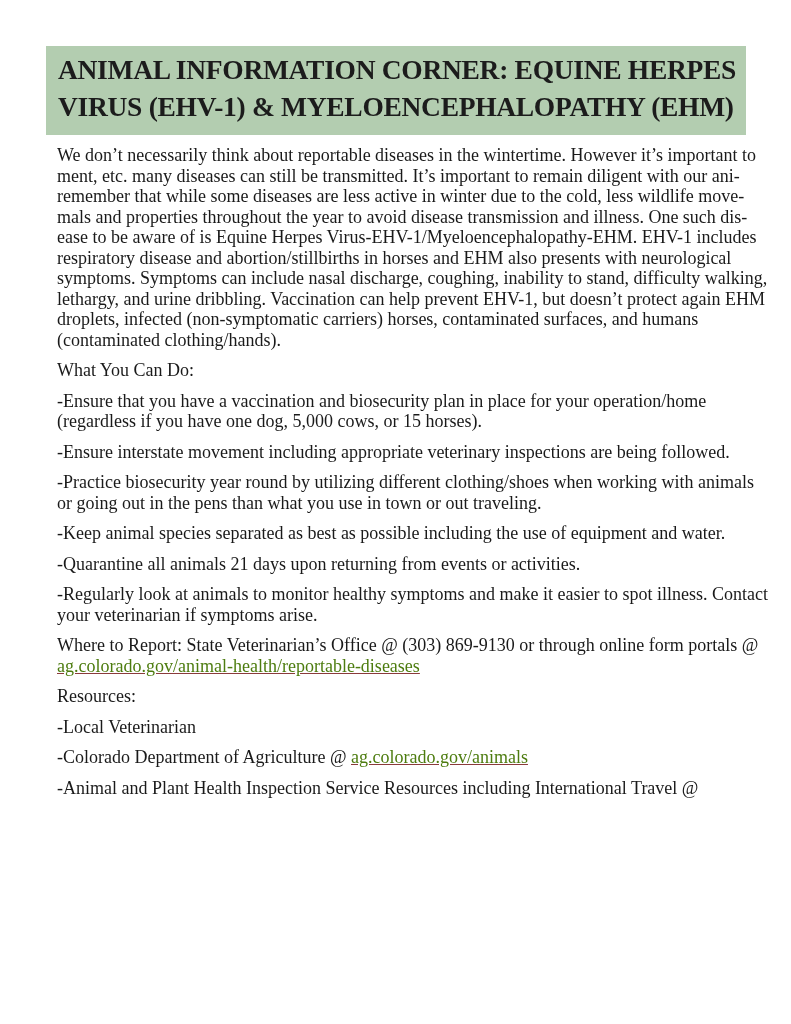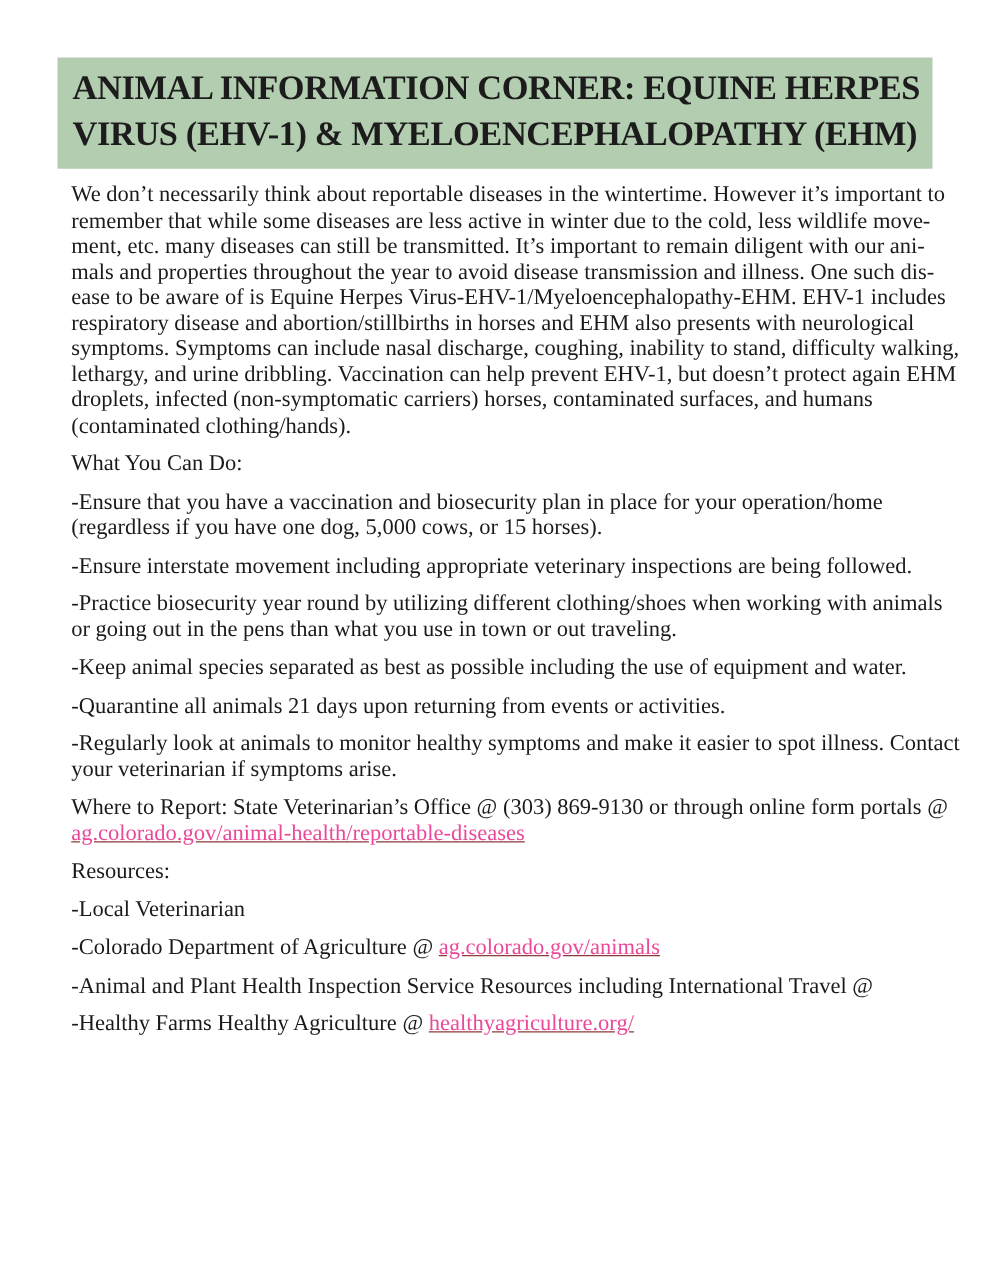--- a/index.html
+++ b/index.html
@@ -45,39 +45,39 @@
       white-space: nowrap;
       display: block;
     }
     .gap {
       height: 10px;
     }
     .bold {
       font-weight: normal;
     }
     .link {
-      color: #ec4899;
+      color: #4d7c0f;
       text-decoration: underline;
       text-decoration-color: #8a3b3b;
       cursor: pointer;
     }
   </style>
 </head>
 <body>
 
 <div class="header-box">
   <div class="header-line">ANIMAL INFORMATION CORNER: EQUINE HERPES</div>
   <div class="header-line">VIRUS (EHV-1) &amp; MYELOENCEPHALOPATHY (EHM)</div>
 </div>
 
 <div class="content">
   <div>
     <span class="line">We don’t necessarily think about reportable diseases in the wintertime. However it’s important to</span>
+    <span class="line">ment, etc. many diseases can still be transmitted. It’s important to remain diligent with our ani-</span>
     <span class="line">remember that while some diseases are less active in winter due to the cold, less wildlife move-</span>
-    <span class="line">ment, etc. many diseases can still be transmitted. It’s important to remain diligent with our ani-</span>
     <span class="line">mals and properties throughout the year to avoid disease transmission and illness. One such dis-</span>
     <span class="line">ease to be aware of is Equine Herpes Virus-EHV-1/Myeloencephalopathy-EHM. EHV-1 includes</span>
     <span class="line">respiratory disease and abortion/stillbirths in horses and EHM also presents with neurological</span>
     <span class="line">symptoms. Symptoms can include nasal discharge, coughing, inability to stand, difficulty walking,</span>
     <span class="line">lethargy, and urine dribbling. Vaccination can help prevent EHV-1, but doesn’t protect again EHM</span>
     <span class="line">droplets, infected (non-symptomatic carriers) horses, contaminated surfaces, and humans</span>
     <span class="line">(contaminated clothing/hands).</span>
   </div>
 
   <div class="gap"></div>
@@ -130,14 +130,13 @@
 
   <div class="gap"></div>
   <span class="line"><span>-Colorado Department of Agriculture @ </span><a class="link">ag.colorado.gov/animals</a></span>
 
   <div class="gap"></div>
   <div>
     <span class="line">-Animal and Plant Health Inspection Service Resources including International Travel @</span>
   </div>
 
   <div class="gap"></div>
-  <span class="line"><span>-Healthy Farms Healthy Agriculture @ </span><a class="link">healthyagriculture.org/</a></span>
 </div>
 
 </body></html>

